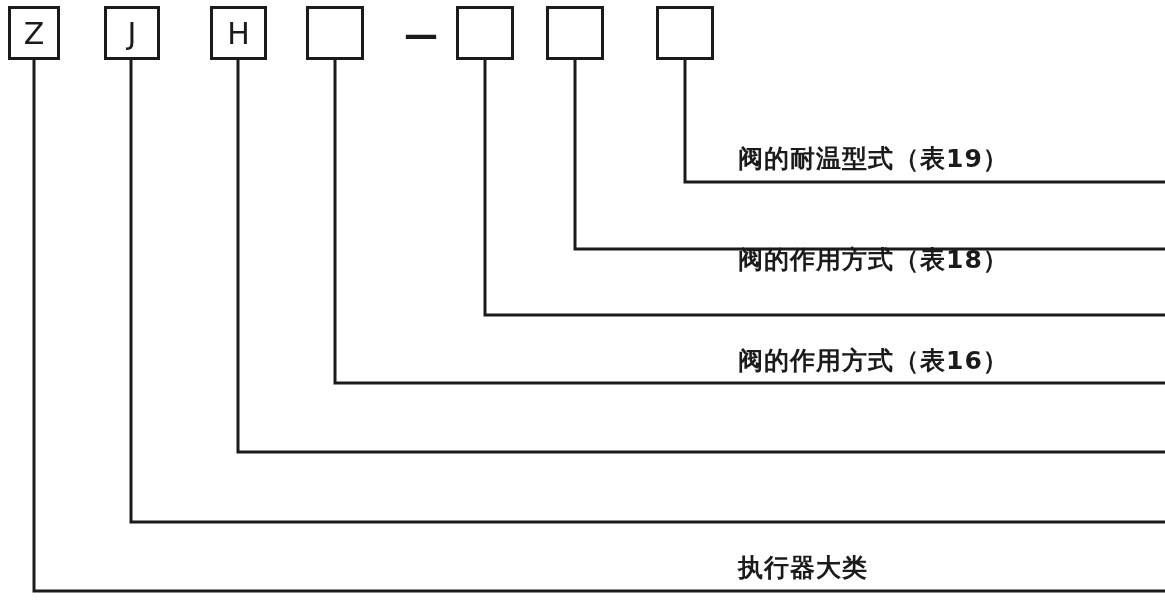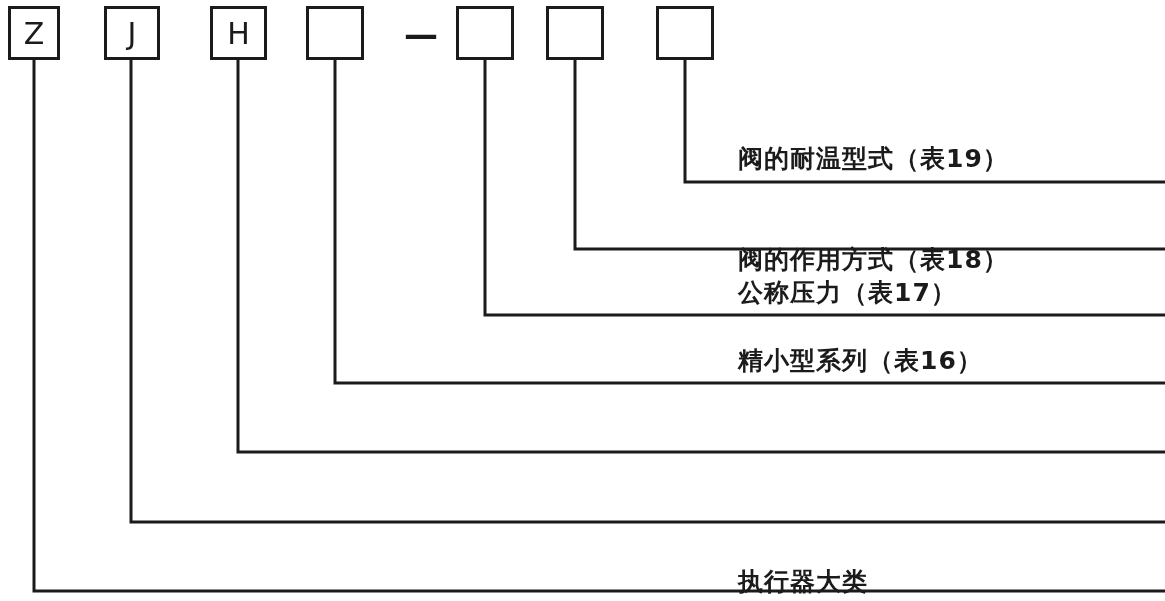--- a/index.html
+++ b/index.html
@@ -44,21 +44,21 @@
     letter-spacing: 1px;
     color: #1b1b1b;
     white-space: nowrap;
   }
   .anno-1 { top: 142px; }
   .anno-2 { top: 209px; margin-top: 34px; }
   .anno-3 { top: 276px; }
   .anno-4 { top: 344px; }
   .anno-5 { top: 413px; }
   .anno-6 { top: 483px; }
-  .anno-7 { top: 551px; margin-top: 14px; }
+  .anno-7 { top: 551px; }
 </style>
 </head>
 <body>
 
 <div class="diagram">
 
   <svg class="lines-svg" viewBox="0 0 1165 601" xmlns="http://www.w3.org/2000/svg" fill="none" stroke="#1b1b1b" stroke-width="3">
     <polyline points="685,60 685,182 1165,182"></polyline>
     <polyline points="575,60 575,249 1165,249"></polyline>
     <polyline points="485,60 485,315 1165,315"></polyline>
@@ -88,17 +88,16 @@
   </div>
   <div class="code-box" style="left:546px; width:58px;">
     <span></span>
   </div>
   <div class="code-box" style="left:656px; width:58px;">
     <span></span>
   </div>
 
   <div class="annotation anno-1">阀的耐温型式（表19）</div>
   <div class="annotation anno-2">阀的作用方式（表18）</div>
-  <div class="annotation anno-3">公称压力（表17）</div>
-  <div class="annotation anno-4">精小型系列（表16）</div>
+  <div class="annotation anno-4">阀的作用方式（表16）</div>
   <div class="annotation anno-7">执行器大类</div>
 
 </div>
 
 </body></html>

